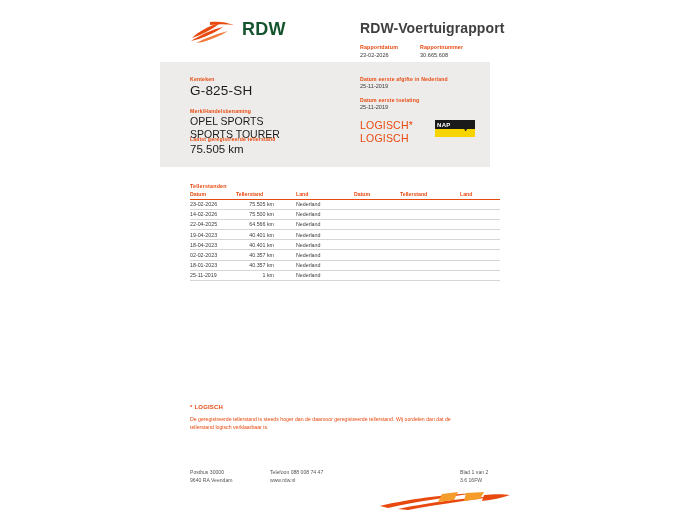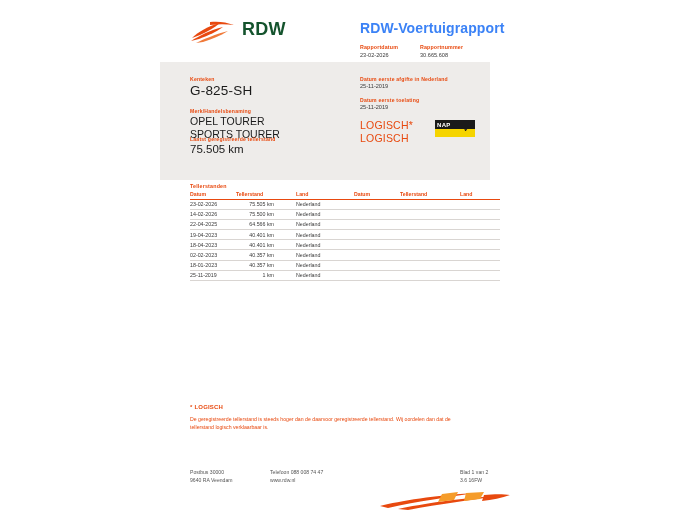--- a/index.html
+++ b/index.html
@@ -30,39 +30,39 @@
     width: 110px; height: 30px;
   }
   .logo-mark { position:absolute; left:0; top:2px; width:46px; height:24px; }
   .logo-text {
     position: absolute; left: 52px; top: 1px;
     font-size: 18px; font-weight: bold; letter-spacing: .3px;
     color: #14532d;
   }
   .rapport-title {
     position: absolute; left: 200px; top: 10px;
-    font-size: 14px; font-weight: bold; color: #3b82f6;
+    font-size: 14px; font-weight: bold; color: #404040;
     letter-spacing: .1px;
   }
   .meta {
     position: absolute; left: 200px; top: 34px;
     display: flex; gap: 22px;
   }
   .meta-block { }
   .meta-label {
     font-size: 5.3px; font-weight: bold; color: #e8490f;
     letter-spacing: .15px; margin-bottom: 2px;
   }
   .meta-value { font-size: 5.6px; color: #3a3a3a; }
 
   
   .panel {
     position: absolute;
     left: 160px; top: 62px;
-    width: 330px; height: 118px;
+    width: 330px; height: 105px;
     background: #eeecea;
   }
   .panel-left { position:absolute; left:30px; top:14px; width:160px; }
   .panel-right { position:absolute; left:200px; top:14px; width:130px; }
 
   .fld-label {
     font-size: 5.1px; font-weight: bold; color: #e8490f;
     letter-spacing: .2px; margin-bottom: 1px;
   }
   .fld-big {
@@ -178,21 +178,21 @@
         <div class="meta-value">30.665.608</div>
       </div>
     </div>
   </div>
 
   <div class="panel">
     <div class="panel-left">
       <div class="fld-label">Kenteken</div>
       <div class="fld-big">G-825-SH</div>
       <div class="fld-label">Merk/Handelsbenaming</div>
-      <div class="fld-mid">OPEL TOURER</div>
+      <div class="fld-mid">OPEL SPORTS</div>
       <div class="fld-mid">SPORTS TOURER</div>
     </div>
     <div class="km-block">
       <div class="fld-label">Laatst geregistreerde tellerstand</div>
       <div class="km-value">75.505 km</div>
     </div>
     <div class="panel-right">
       <div class="date-row">
         <div class="fld-label">Datum eerste afgifte in Nederland</div>
         <div class="date-val">25-11-2019</div>

